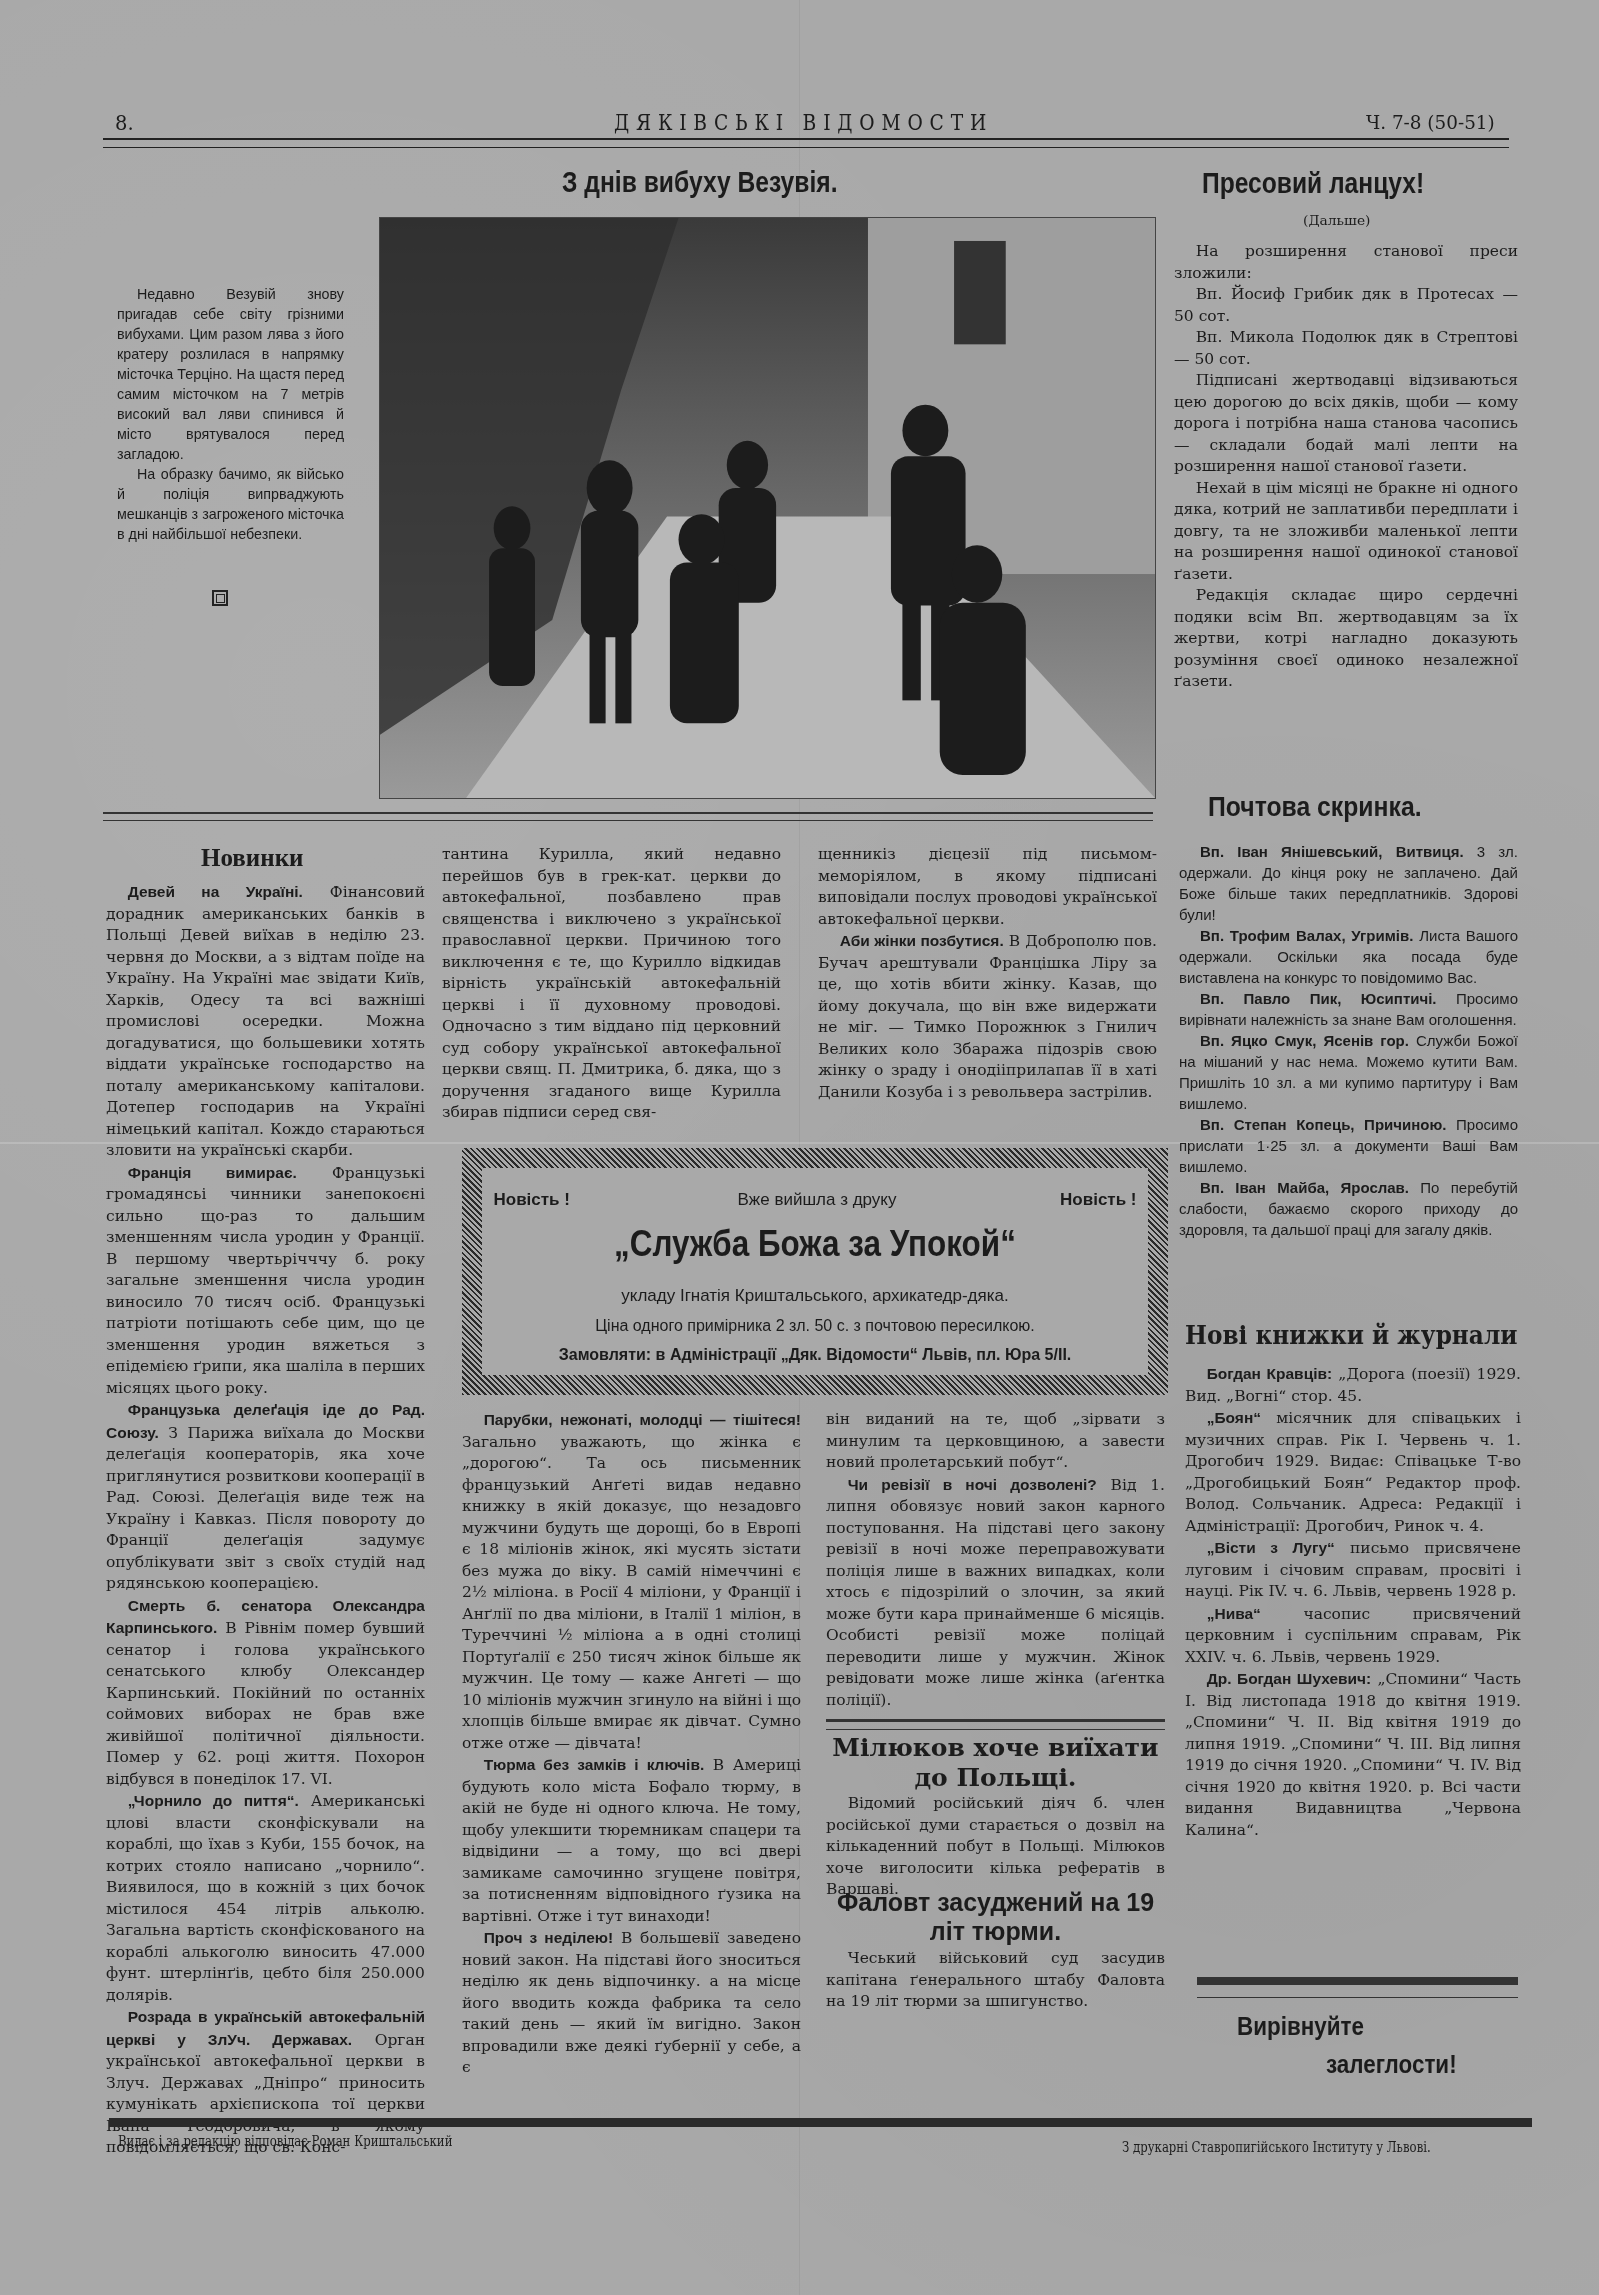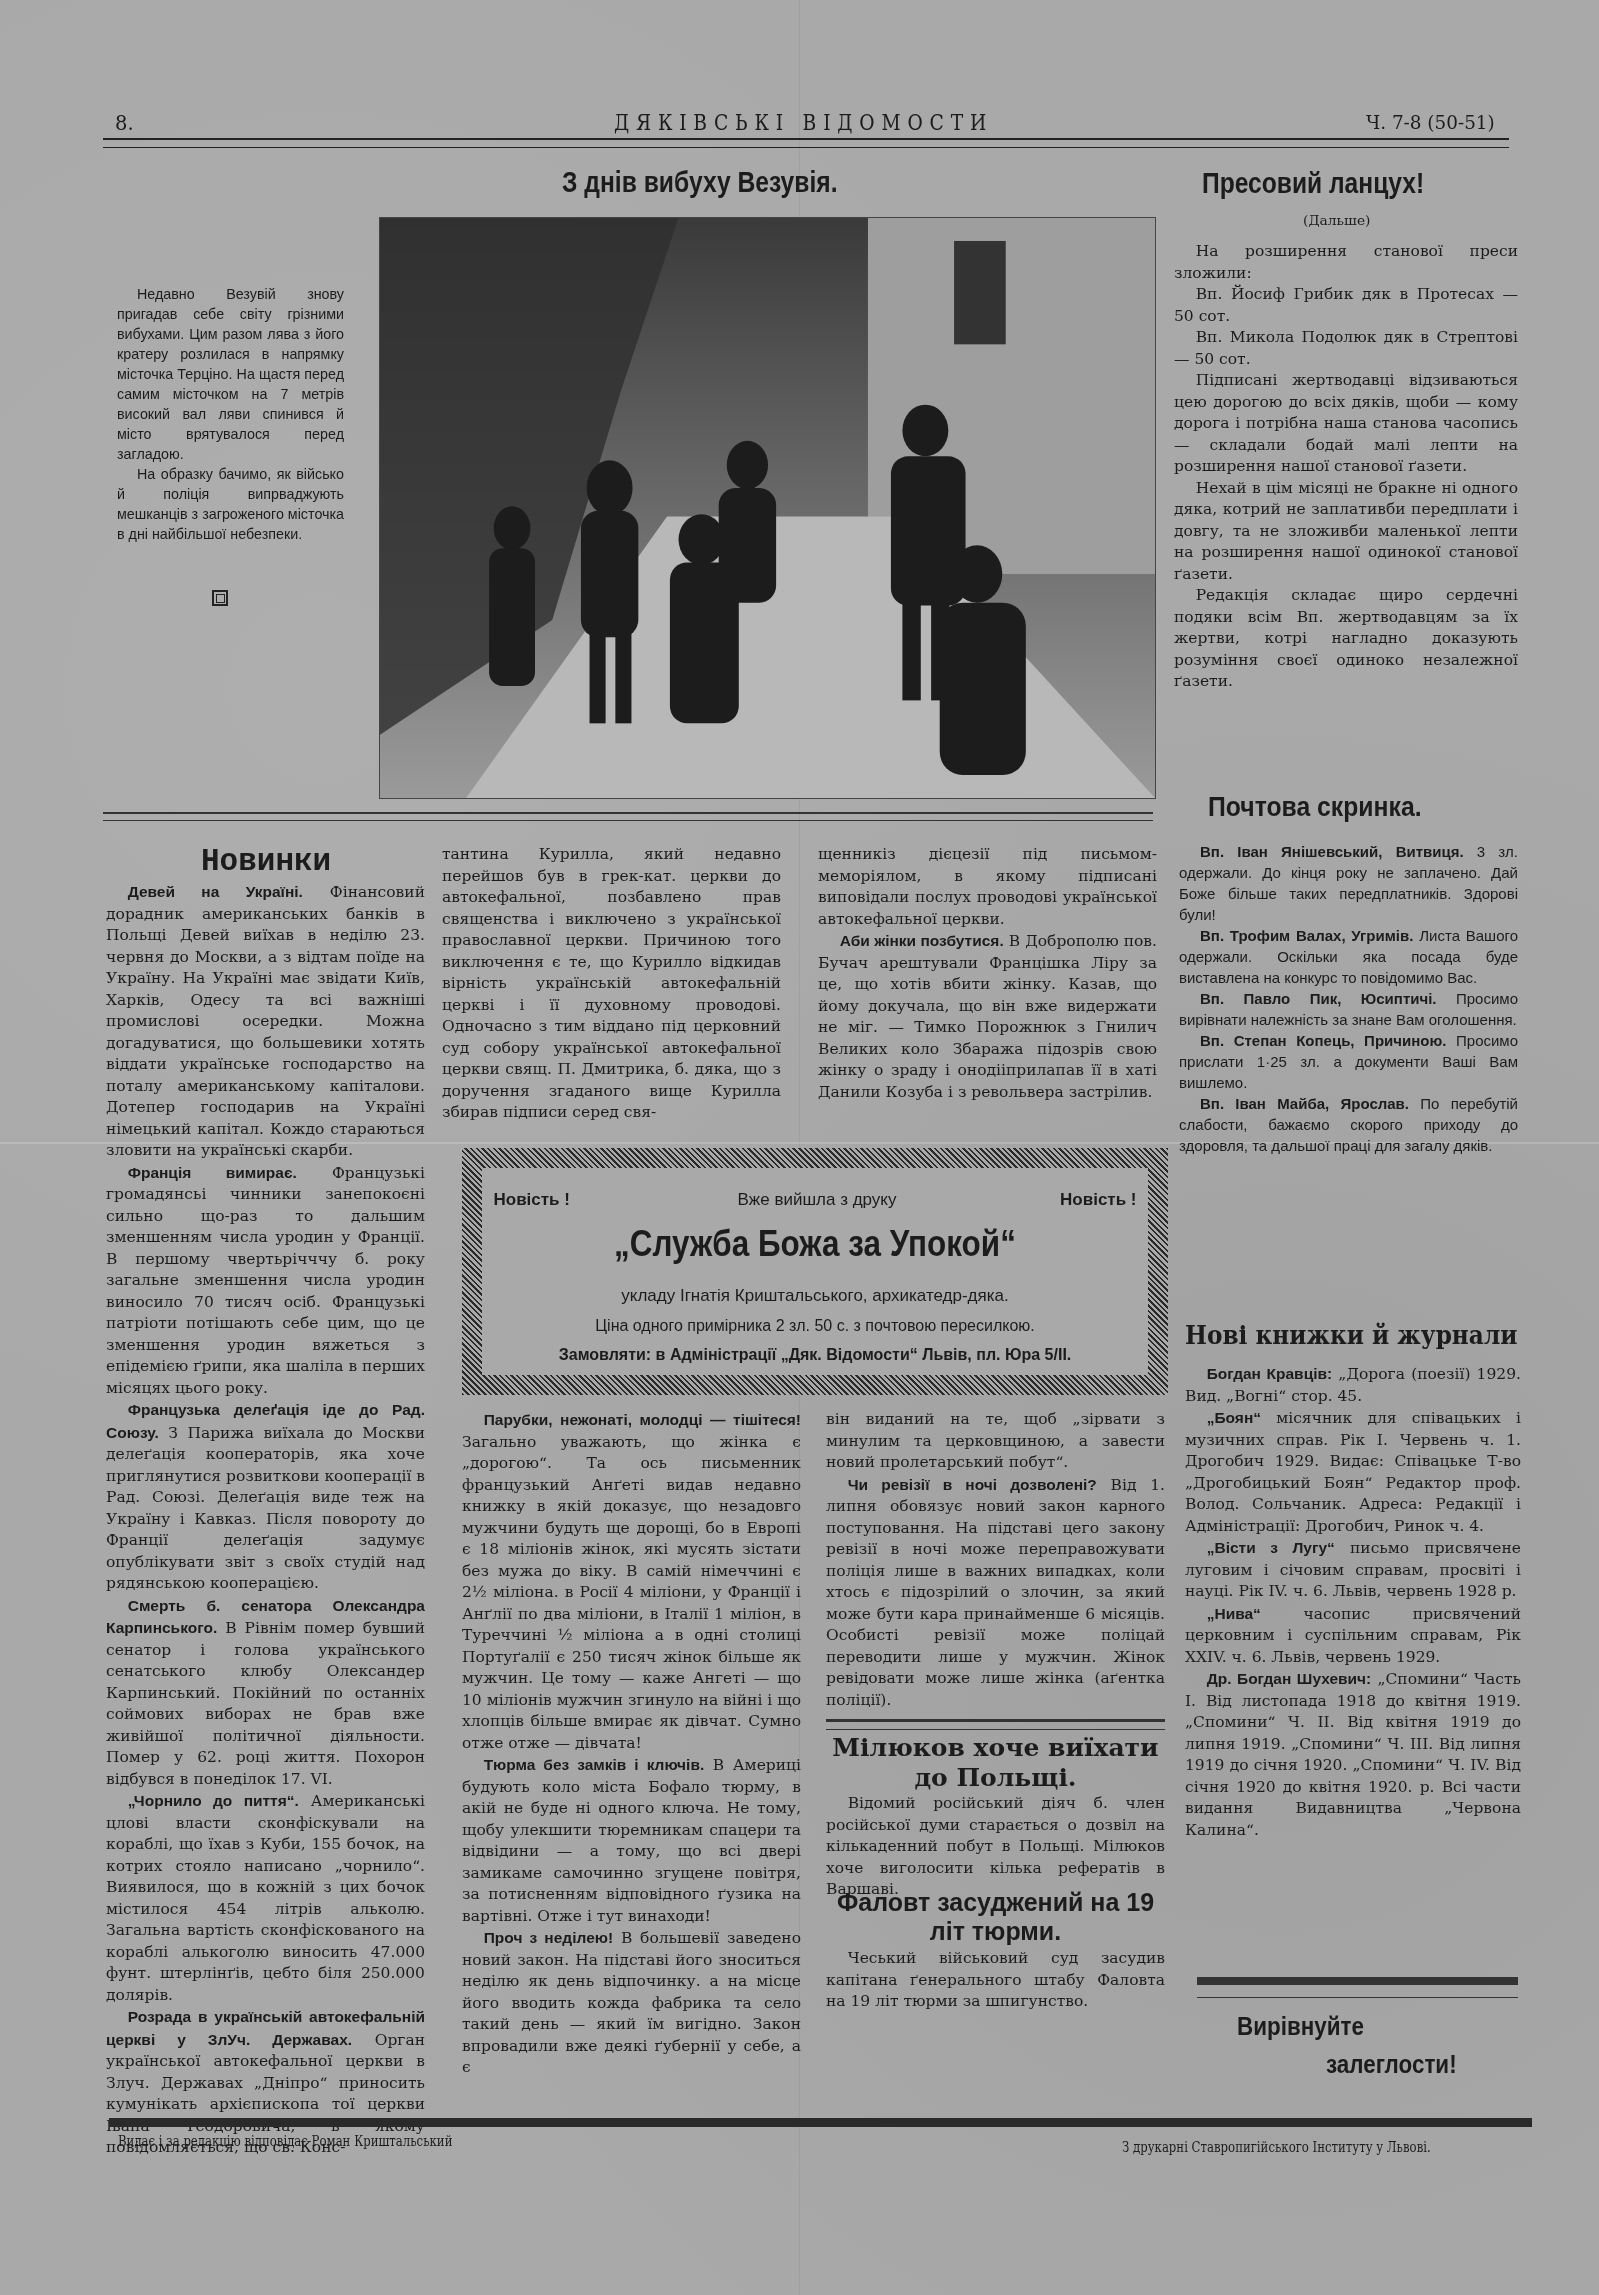--- a/index.html
+++ b/index.html
@@ -38,21 +38,21 @@
   .photo { left:379px; top:217px; width:775px; height:580px; background:#6e6e6e; overflow:hidden; border:1.1px solid #444; }
   .photo svg { width:100%; height:100%; display:block; }
 
   .press-body { left:1174px; top:241px; width:344px; font-size:15.5px; line-height:21.5px; }
   .poshta-head { left:1208px; top:791px; font-size:27.5px; font-family:"Liberation Sans",sans-serif; transform:scaleX(0.9); transform-origin:left; }
   .poshta-body { left:1179px; top:841px; width:339px; font-family:"Liberation Sans",sans-serif; font-size:15px; line-height:21px; }
   .books-head { left:1185px; top:1319px; font-size:26.4px; font-family:"DejaVu Serif",serif; transform:scaleX(0.88); transform-origin:left; }
   .books-body { left:1185px; top:1363px; width:336px; }
 
   .rule-mid { left:103px; top:812px; width:1050px; height:5.7px; border-top:2.9px solid #333; border-bottom:1.1px solid #333; }
-  .novynky-head { left:201px; top:844px; font-size:31px; font-family:Liberation Mono, monospace; }
+  .novynky-head { left:201px; top:844px; font-size:25px; font-family:Liberation Serif, serif; }
   .c1 { left:106px; top:881px; width:319px; }
   .c2 { left:442px; top:844px; width:339px; }
   .c3 { left:818px; top:844px; width:339px; }
 
   .ad { left:462px; top:1148px; width:706px; height:247px; box-sizing:border-box;
         border:20.7px solid transparent;
         background:
           linear-gradient(#a9a9a9,#a9a9a9) padding-box,
           repeating-linear-gradient(45deg,#2a2a2a 0 1.7px,#a9a9a9 1.7px 4px) border-box; }
   .ad-inner { position:absolute; inset:0; text-align:center; font-family:"Liberation Sans",sans-serif; }
@@ -141,20 +141,21 @@
   <p>Підписані жертводавці відзиваються цею дорогою до всіх дяків, щоби — кому дорога і потрібна наша станова часопись — складали бодай малі лепти на розширення нашої станової ґазети.</p>
   <p>Нехай в цім місяці не бракне ні одного дяка, котрий не заплативби передплати і довгу, та не зложивби маленької лепти на розширення нашої одинокої станової ґазети.</p>
   <p>Редакція складає щиро сердечні подяки всім Вп. жертводавцям за їх жертви, котрі нагладно доказують розуміння своєї одиноко незалежної ґазети.</p>
 </div>
 
 <h2 class="abs poshta-head">Почтова скринка.</h2>
 <div class="col poshta-body">
   <p><b>Вп. Іван Янішевський, Витвиця.</b> <span>3 зл. одержали. До кінця року не заплачено. Дай Боже більше таких передплатників. Здорові були!</span></p>
   <p><b>Вп. Трофим Валах, Угримів.</b> <span>Листа Вашого одержали. Оскільки яка посада буде виставлена на конкурс то повідомимо Вас.</span></p>
   <p><b>Вп. Павло Пик, Юсиптичі.</b> <span>Просимо вирівнати належність за знане Вам оголошення.</span></p>
+  <p><b>Вп. Яцко Смук, Ясенів гор.</b> <span>Служби Божої на мішаний у нас нема. Можемо кутити Вам. Пришліть 10 зл. а ми купимо партитуру і Вам вишлемо.</span></p>
   <p><b>Вп. Степан Копець, Причиною.</b> <span>Просимо прислати 1·25 зл. а документи Ваші Вам вишлемо.</span></p>
   <p><b>Вп. Іван Майба, Ярослав.</b> <span>По перебутій слабости, бажаємо скорого приходу до здоровля, та дальшої праці для загалу дяків.</span></p>
 </div>
 
 <h2 class="abs books-head">Нові книжки й журнали</h2>
 <div class="col books-body">
   <p><b>Богдан Кравців:</b> <span>„Дорога (поезії) 1929. Вид. „Вогні“ стор. 45.</span></p>
   <p><b>„Боян“</b> <span>місячник для співацьких і музичних справ. Рік I. Червень ч. 1. Дрогобич 1929. Видає: Співацьке Т-во „Дрогобицький Боян“ Редактор проф. Волод. Сольчаник. Адреса: Редакції і Адміністрації: Дрогобич, Ринок ч. 4.</span></p>
   <p><b>„Вісти з Лугу“</b> <span>письмо присвячене луговим і січовим справам, просвіті і науці. Рік IV. ч. 6. Львів, червень 1928 р.</span></p>
   <p><b>„Нива“</b> <span>часопис присвячений церковним і суспільним справам, Рік XXIV. ч. 6. Львів, червень 1929.</span></p>

